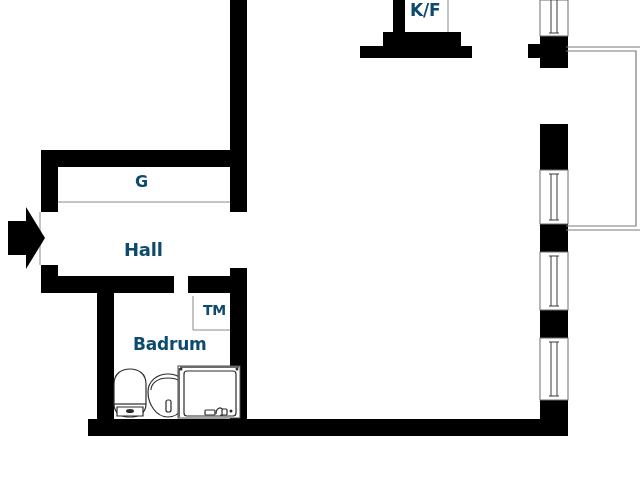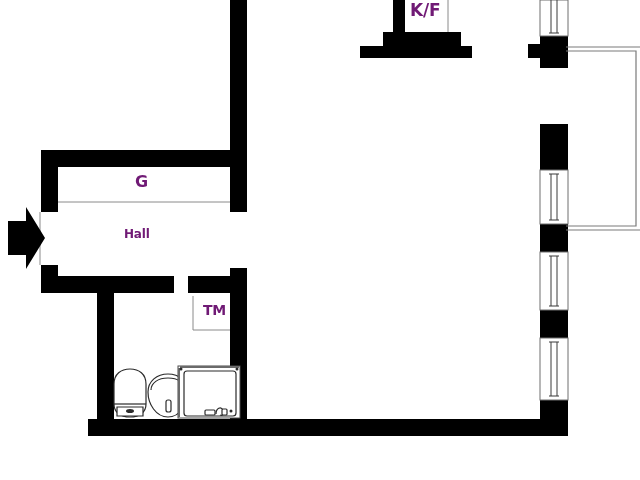--- a/index.html
+++ b/index.html
@@ -17,27 +17,27 @@
     background: #ffffff;
     overflow: hidden;
   }
   #plan svg {
     display: block;
   }
   .roomlabel {
     position: absolute;
     font-family: "DejaVu Sans", sans-serif;
     font-weight: bold;
-    color: #701a75;
+    color: #0c4a6e;
     white-space: nowrap;
     letter-spacing: -0.2px;
     line-height: 1;
   }
   #label-vardagsrum { left: 350px; top: 214px; font-size: 18px; }
-  #label-hall       { left: 124px; top: 228px; font-size: 12px; }
+  #label-hall       { left: 124px; top: 241px; font-size: 18px; }
   #label-badrum     { left: 133px; top: 336px; font-size: 17px; }
   #label-g          { left: 135px; top: 174px; font-size: 16px; }
   #label-kf         { left: 410px; top: 2px;  font-size: 17px; }
   #label-tm         { left: 203px; top: 303px; font-size: 14px; }
 </style>
 </head>
 <body>
 
 <div id="plan">
 
@@ -166,20 +166,21 @@
         <path d="M 216 414 C 216 408 221 406 223 410 C 225 414 222 416 220 415"></path>
         <rect x="222" y="409" width="5" height="6" rx="1"></rect>
       </g>
     </g>
 
   </svg>
 
 
   <div class="roomlabel" id="label-hall">Hall</div>
 
+  <div class="roomlabel" id="label-badrum">Badrum</div>
 
   <div class="roomlabel" id="label-g">G</div>
 
   <div class="roomlabel" id="label-kf">K/F</div>
 
   <div class="roomlabel" id="label-tm">TM</div>
 
 </div>
 
 </body></html>

